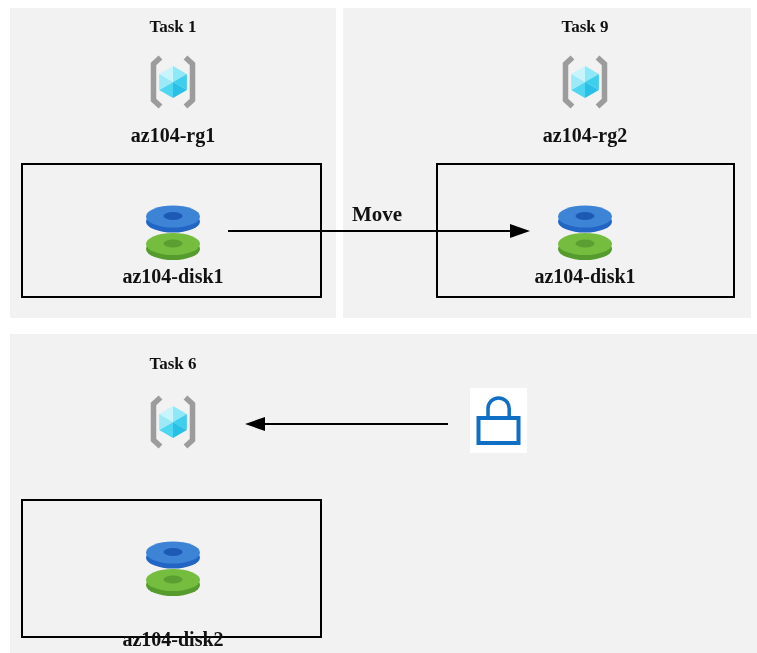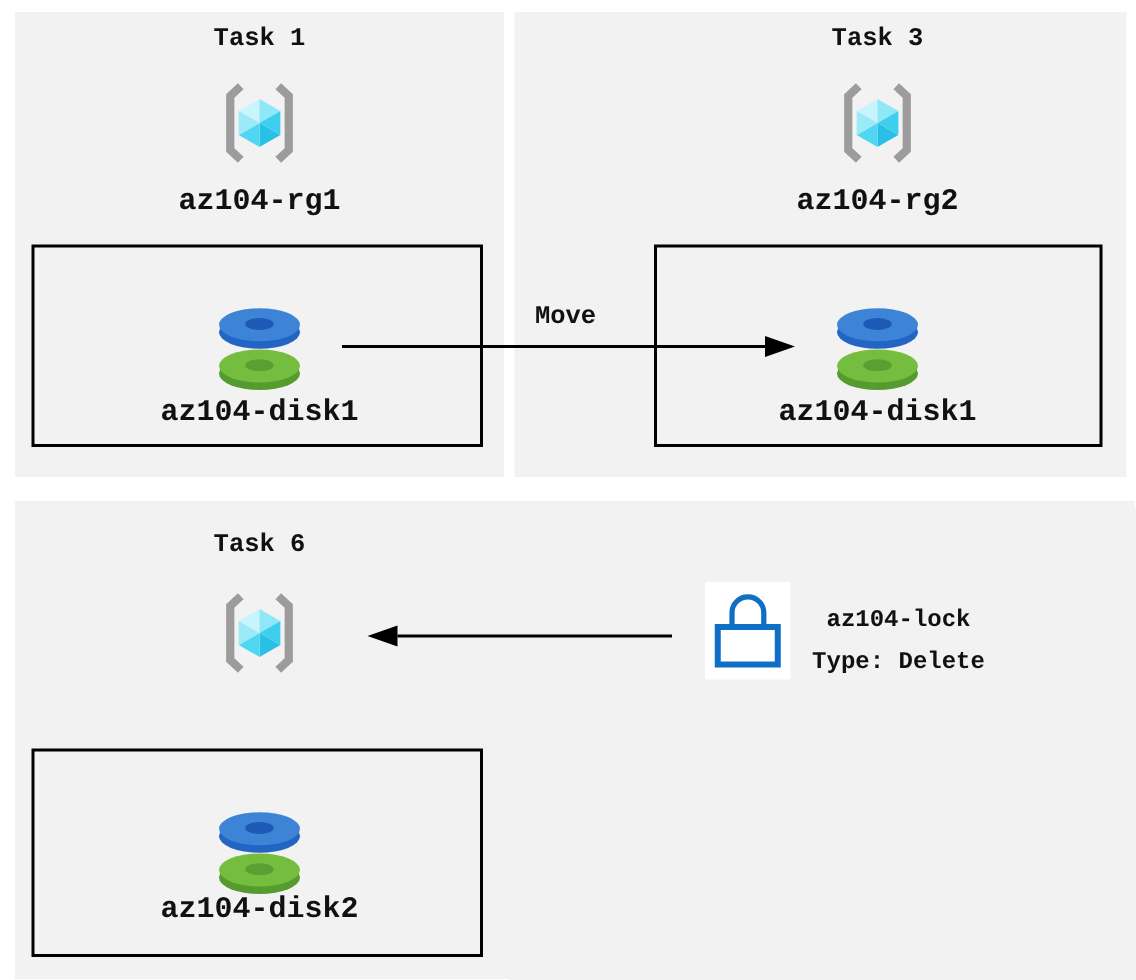--- a/index.html
+++ b/index.html
@@ -1,18 +1,18 @@
 <!DOCTYPE html>
 <html style="--text-color: #111111; --panel-bg: #f2f2f2; --box-border: #000000; --arrow-color: #000000; --bracket-gray: #9c9c9c; --cube-shades-0: #c8f4fb; --cube-shades-1: #8ee8f8; --cube-shades-2: #3ecfee; --cube-shades-3: #28c0e6; --cube-shades-4: #4fd7f1; --cube-shades-5: #9ceaf8; --disk-blue-top: #3d84d7; --disk-blue-side: #2265c4; --disk-blue-hole: #1d5ab5; --disk-green-top: #74bd3f; --disk-green-side: #569b2e; --disk-green-hole: #5b9e31; --lock-blue: #0e6fc4;"><head>
 <meta charset="utf-8">
 <style>
   html,body{margin:0;padding:0;background:#ffffff;}
   .stage{
     position:relative;width:757px;height:653px;background:#ffffff;overflow:hidden;
-    font-family:Liberation Mono, monospace;color:var(--text-color,#111111);
+    font-family:Liberation Serif, serif;color:var(--text-color,#111111);
   }
   .panel{position:absolute;background:var(--panel-bg,#f2f2f2);}
   .panel-1{left:10px;top:8px;width:326px;height:310px;}
   .panel-2{left:343px;top:8px;width:408px;height:310px;}
   .panel-3{left:10px;top:334px;width:747px;height:319px;}
   .label{position:absolute;font-weight:700;text-align:center;line-height:1.1;white-space:nowrap;}
   .title{font-size:17px;}
   .name{font-size:20px;}
   .rbox{position:absolute;border:2px solid var(--box-border,#000);box-sizing:border-box;}
   .box-1{left:21px;top:163px;width:301px;height:135px;}
@@ -71,25 +71,25 @@
     <ellipse class="dbl-side" cx="32" cy="18.5" rx="27" ry="11"></ellipse>
     <ellipse class="dbl-top" cx="32" cy="13.5" rx="27" ry="11"></ellipse>
     <ellipse class="dbl-hole" cx="32" cy="13" rx="9.5" ry="4"></ellipse>
     <ellipse class="dgr-side" cx="32" cy="46" rx="27" ry="11"></ellipse>
     <ellipse class="dgr-top" cx="32" cy="41" rx="27" ry="11"></ellipse>
     <ellipse class="dgr-hole" cx="32" cy="40.5" rx="9.5" ry="4"></ellipse>
   </svg>
 
   <div class="label name" style="left:93px;top:265px;width:160px;">az104-disk1</div>
 
-  <div class="label" style="left:347px;top:203px;width:60px;font-size:17px;">Move</div>
+  <div class="label" style="left:347px;top:203px;width:60px;font-size:21px;">Move</div>
   <div class="aline" style="left:228px;top:230px;width:284px;"></div>
   <div class="ahead-right" style="left:510px;top:224px;"></div>
 
-  <div class="label title" style="left:505px;top:18px;width:160px;">Task 3</div>
+  <div class="label title" style="left:505px;top:18px;width:160px;">Task 9</div>
 
   <svg class="icon" style="left:557px;top:54px;" width="56" height="56" viewBox="0 0 56 56">
     <path class="bracket" d="M15.5 3.5 L8.5 10 L8.5 46 L15.5 52.5"></path>
     <path class="bracket" d="M40.5 3.5 L47.5 10 L47.5 46 L40.5 52.5"></path>
     <polygon class="cube-f0" points="14.1,20 28,12 28,28"></polygon>
     <polygon class="cube-f1" points="28,12 41.9,20 28,28"></polygon>
     <polygon class="cube-f2" points="41.9,20 41.9,36 28,28"></polygon>
     <polygon class="cube-f3" points="41.9,36 28,44 28,28"></polygon>
     <polygon class="cube-f4" points="28,44 14.1,36 28,28"></polygon>
     <polygon class="cube-f5" points="14.1,36 14.1,20 28,28"></polygon>
@@ -128,30 +128,26 @@
 
   <svg class="icon" style="left:141px;top:539px;" width="64" height="58" viewBox="0 0 64 58">
     <ellipse class="dbl-side" cx="32" cy="18.5" rx="27" ry="11"></ellipse>
     <ellipse class="dbl-top" cx="32" cy="13.5" rx="27" ry="11"></ellipse>
     <ellipse class="dbl-hole" cx="32" cy="13" rx="9.5" ry="4"></ellipse>
     <ellipse class="dgr-side" cx="32" cy="46" rx="27" ry="11"></ellipse>
     <ellipse class="dgr-top" cx="32" cy="41" rx="27" ry="11"></ellipse>
     <ellipse class="dgr-hole" cx="32" cy="40.5" rx="9.5" ry="4"></ellipse>
   </svg>
 
-  <div class="label name" style="left:93px;top:596px;width:160px;">az104-disk2</div>
+  <div class="label name" style="left:93px;top:628px;width:160px;">az104-disk2</div>
 
   <div class="ahead-left" style="left:245px;top:417px;"></div>
   <div class="aline" style="left:265px;top:423px;width:183px;"></div>
 
   <div class="lockbox">
     <svg width="57" height="65" viewBox="0 0 57 65">
       <path class="lock-stroke" stroke-width="3.5" d="M18 31 V20.5 a10.6 10.6 0 0 1 21.2 0 V31"></path>
       <rect class="lock-body" stroke-width="4" x="8.5" y="30" width="40" height="25"></rect>
     </svg>
   </div>
 
-  <div class="locktext">
-    <div>az104-lock</div>
-    <div>Type: Delete</div>
-  </div>
 
 </div>
 
 </body></html>

